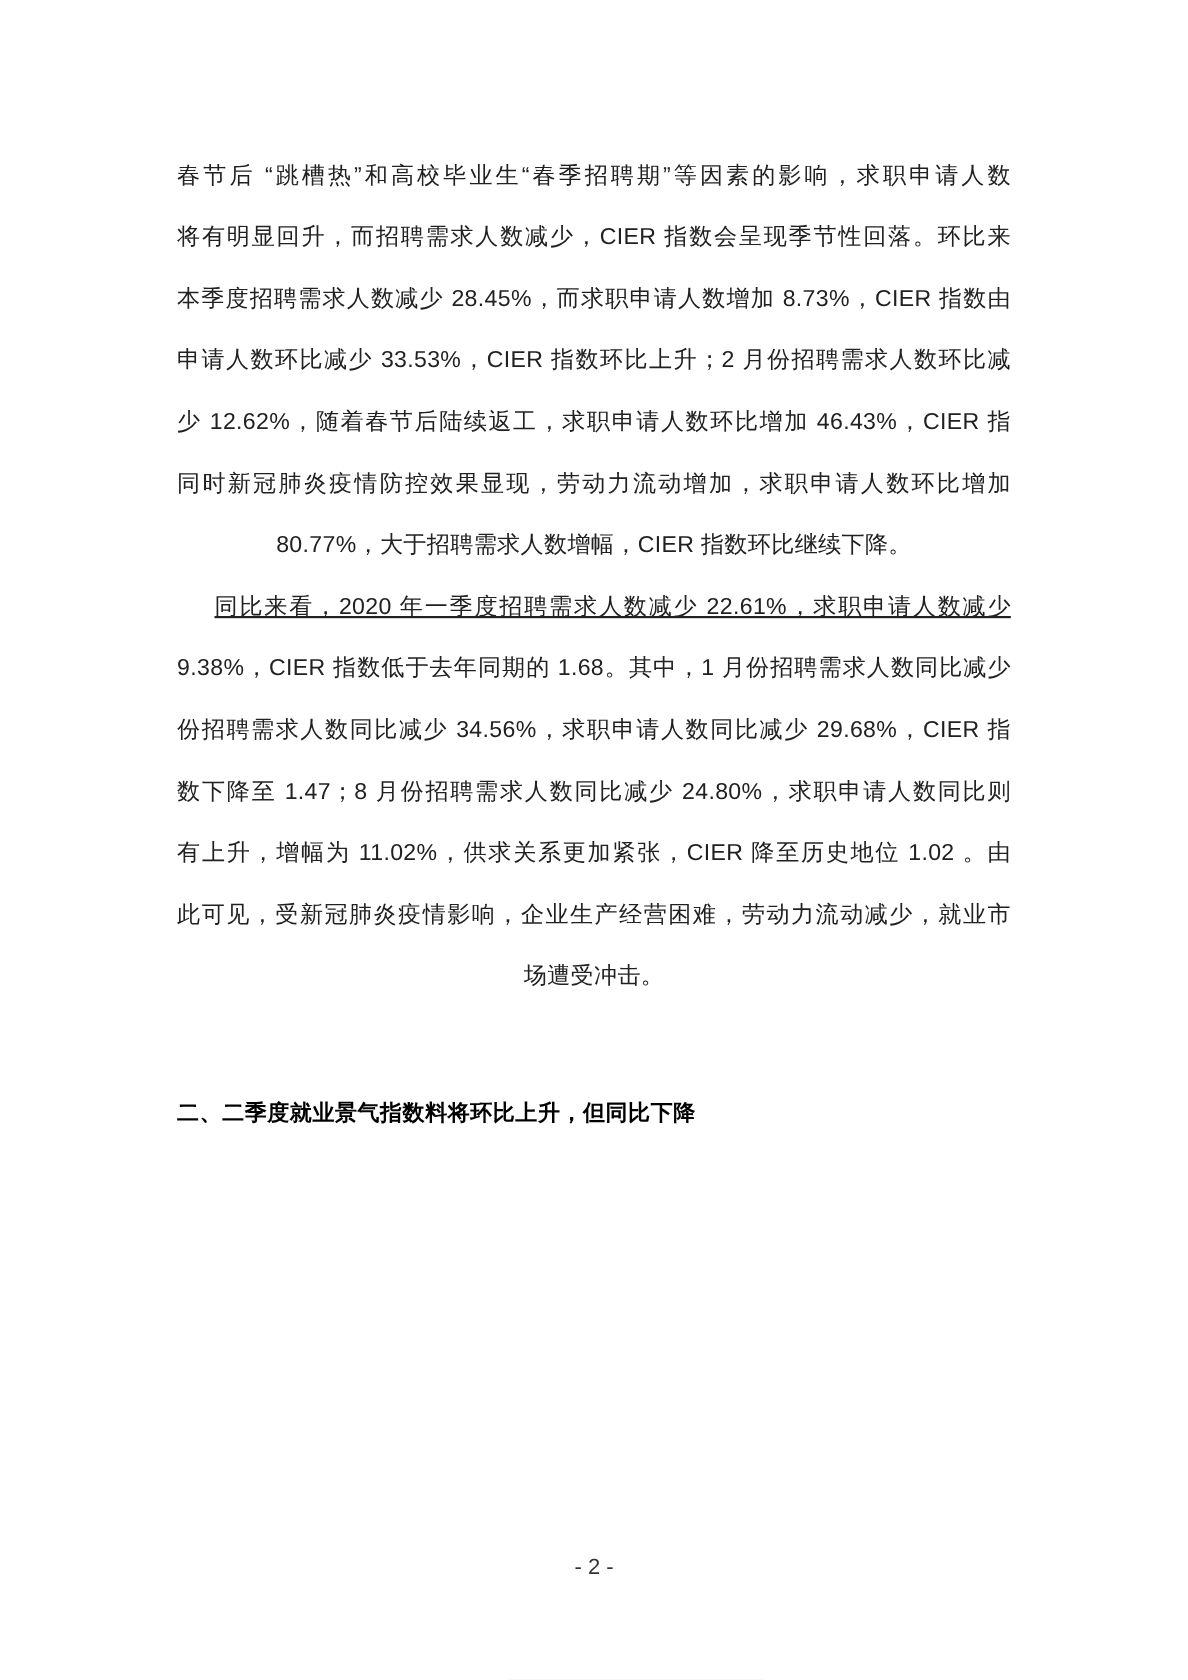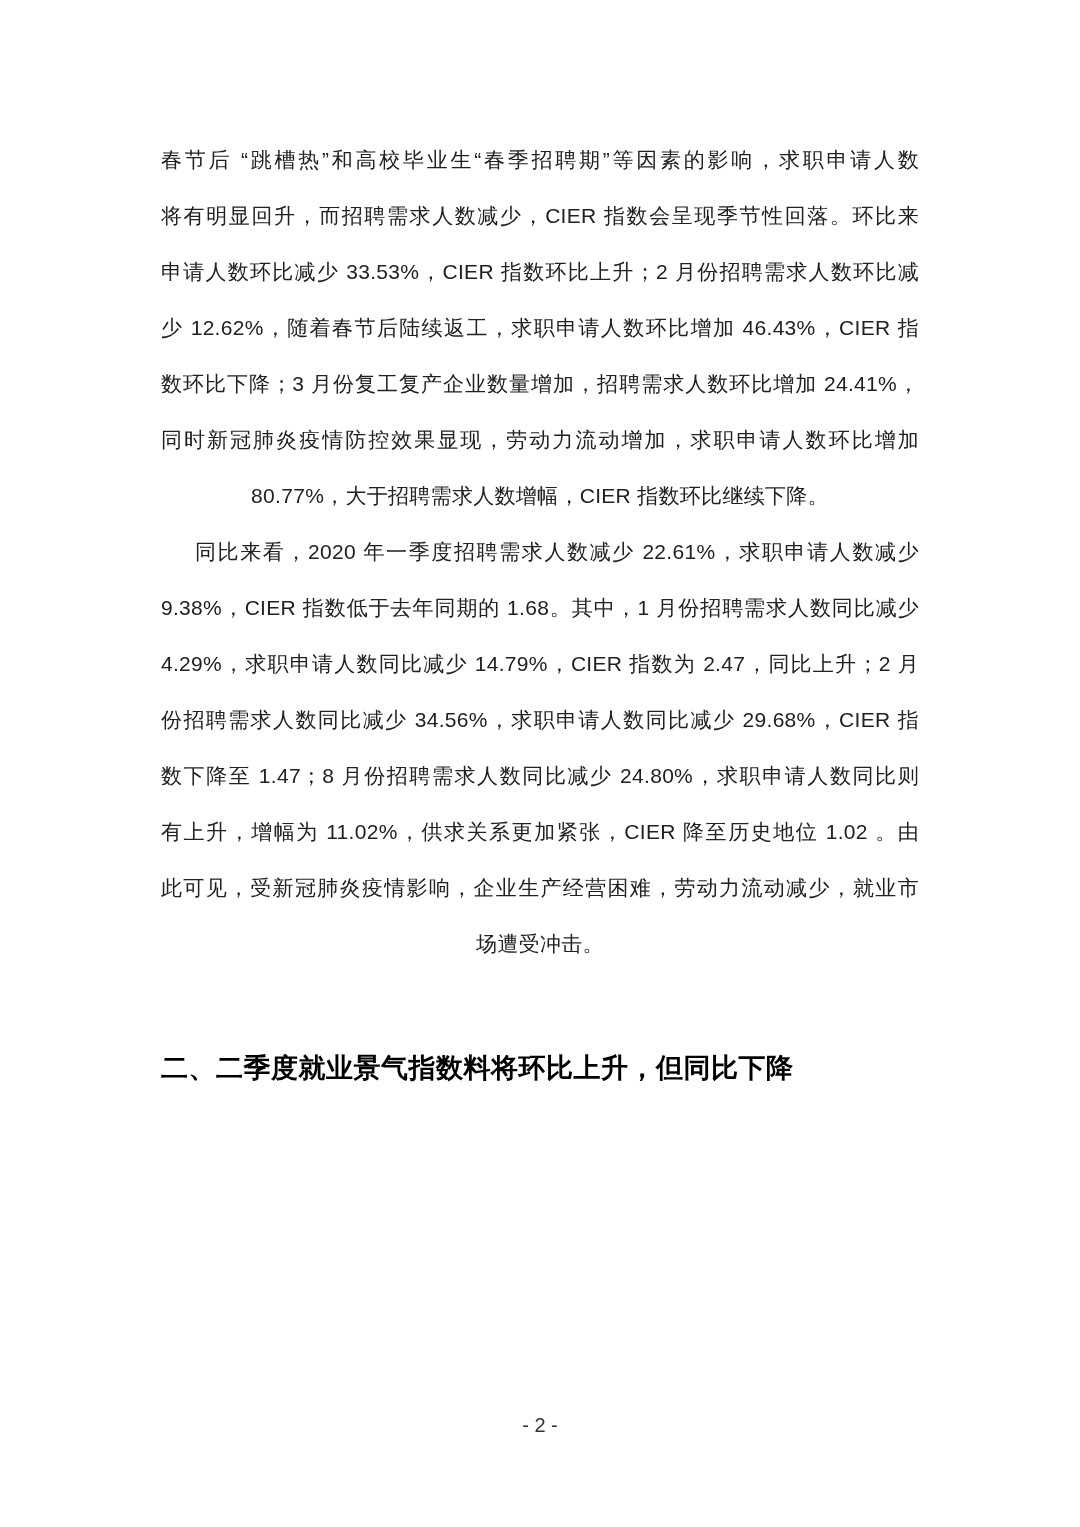--- a/index.html
+++ b/index.html
@@ -37,26 +37,27 @@
     content: "";
     display: inline-block;
     width: 100%;
     height: 0;
   }
   .line.last {
     text-align: center;
   }
   .line.indent {
     text-indent: 34px;
+    text-decoration: underline;
   }
   .heading {
     margin: 66px 0 0 0;
     height: 60px;
     line-height: 60px;
-    font-size: 27px;
+    font-size: 20px;
     font-weight: 700;
     color: #000000;
     letter-spacing: 0.5px;
     white-space: nowrap;
   }
   .footer {
     position: absolute;
     left: 0;
     right: 0;
     top: 1408px;
@@ -68,28 +69,27 @@
   }
 </style>
 </head>
 <body>
 
 <div class="page">
   <div class="content">
     <div id="paragraphs">
         <div class="line j">春节后 “跳槽热”和高校毕业生“春季招聘期”等因素的影响，求职申请人数</div>
         <div class="line j">将有明显回升，而招聘需求人数减少，CIER 指数会呈现季节性回落。环比来看，</div>
+        <div class="line j">本季度招聘需求人数减少 28.45%，而求职申请人数增加 8.73%，CIER 指数由</div>
         <div class="line j">申请人数环比减少 33.53%，CIER 指数环比上升；2 月份招聘需求人数环比减</div>
         <div class="line j">少 12.62%，随着春节后陆续返工，求职申请人数环比增加 46.43%，CIER 指</div>
-        <div class="line j">数环比下降；3 月份复工复产企业数量增加，招聘需求人数环比增加 24.41%，</div>
         <div class="line j">同时新冠肺炎疫情防控效果显现，劳动力流动增加，求职申请人数环比增加</div>
         <div class="line last">80.77%，大于招聘需求人数增幅，CIER 指数环比继续下降。</div>
         <div class="line j indent">同比来看，2020 年一季度招聘需求人数减少 22.61%，求职申请人数减少</div>
         <div class="line j">9.38%，CIER 指数低于去年同期的 1.68。其中，1 月份招聘需求人数同比减少</div>
-        <div class="line j">4.29%，求职申请人数同比减少 14.79%，CIER 指数为 2.47，同比上升；2 月</div>
         <div class="line j">份招聘需求人数同比减少 34.56%，求职申请人数同比减少 29.68%，CIER 指</div>
         <div class="line j">数下降至 1.47；8 月份招聘需求人数同比减少 24.80%，求职申请人数同比则</div>
         <div class="line j">有上升，增幅为 11.02%，供求关系更加紧张，CIER 降至历史地位 1.02 。由</div>
         <div class="line j">此可见，受新冠肺炎疫情影响，企业生产经营困难，劳动力流动减少，就业市</div>
         <div class="line last">场遭受冲击。</div>
       </div>
     <h2 class="heading">二、二季度就业景气指数料将环比上升，但同比下降</h2>
   </div>
   <div class="footer">- 2 -</div>
 </div>

